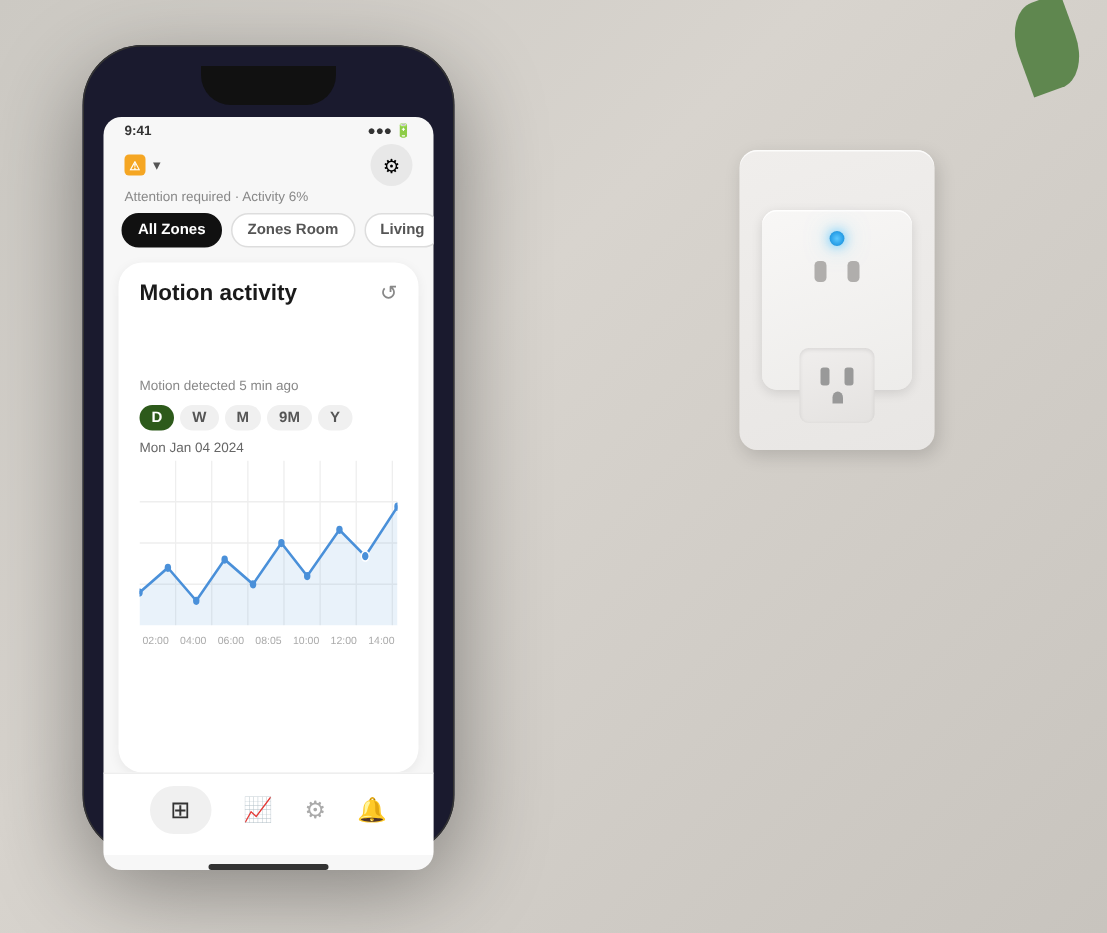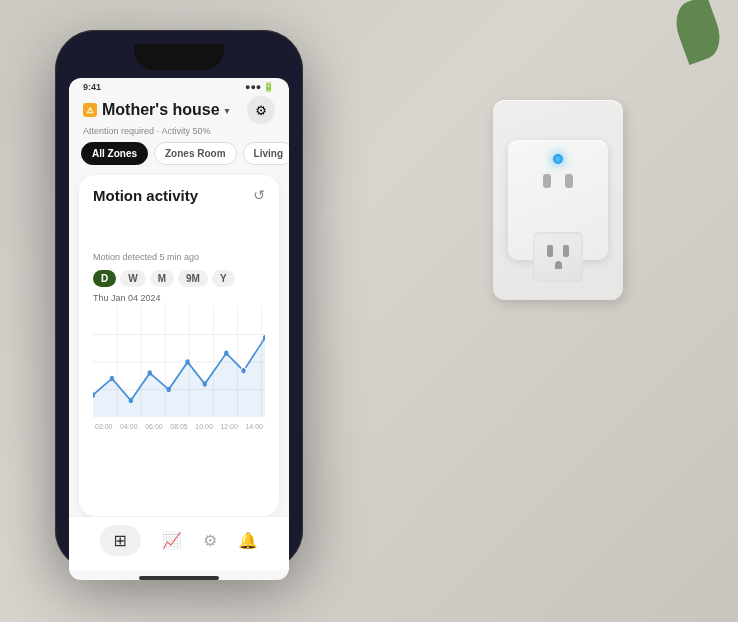--- a/index.html
+++ b/index.html
@@ -399,28 +399,27 @@
       <span>9:41</span>
       <span>●●● 🔋</span>
     </div>
 
     <div class="app-header">
       <div class="header-row">
         <div class="header-title-group">
           <div class="warning-icon">
             <span>⚠</span>
           </div>
-          <span class="header-title">Mother's house</span>
           <span class="chevron-down">▾</span>
         </div>
         <div class="settings-icon">
           <span>⚙</span>
         </div>
       </div>
-      <div class="header-subtitle">Attention required · Activity 50%</div>
+      <div class="header-subtitle">Attention required · Activity 6%</div>
     </div>
 
     <div class="zone-tabs">
       <div class="tab active">All Zones</div>
       <div class="tab">Zones Room</div>
       <div class="tab">Living</div>
 
     </div>
 
     <div class="motion-card">
@@ -431,21 +430,21 @@
       <div class="motion-subtitle">Motion detected 5 min ago</div>
 
       <div class="time-selector">
         <div class="time-btn active">D</div>
         <div class="time-btn">W</div>
         <div class="time-btn">M</div>
         <div class="time-btn">9M</div>
         <div class="time-btn">Y</div>
       </div>
 
-      <div class="date-label">Thu Jan 04 2024</div>
+      <div class="date-label">Mon Jan 04 2024</div>
 
       <div class="chart-container">
         <svg class="chart-svg" viewBox="0 0 200 100" preserveAspectRatio="none">
 
           <line x1="0" y1="25" x2="200" y2="25" class="grid-line"></line>
           <line x1="0" y1="50" x2="200" y2="50" class="grid-line"></line>
           <line x1="0" y1="75" x2="200" y2="75" class="grid-line"></line>
 
           <line x1="28" y1="0" x2="28" y2="100" class="grid-line"></line>
           <line x1="56" y1="0" x2="56" y2="100" class="grid-line"></line>

